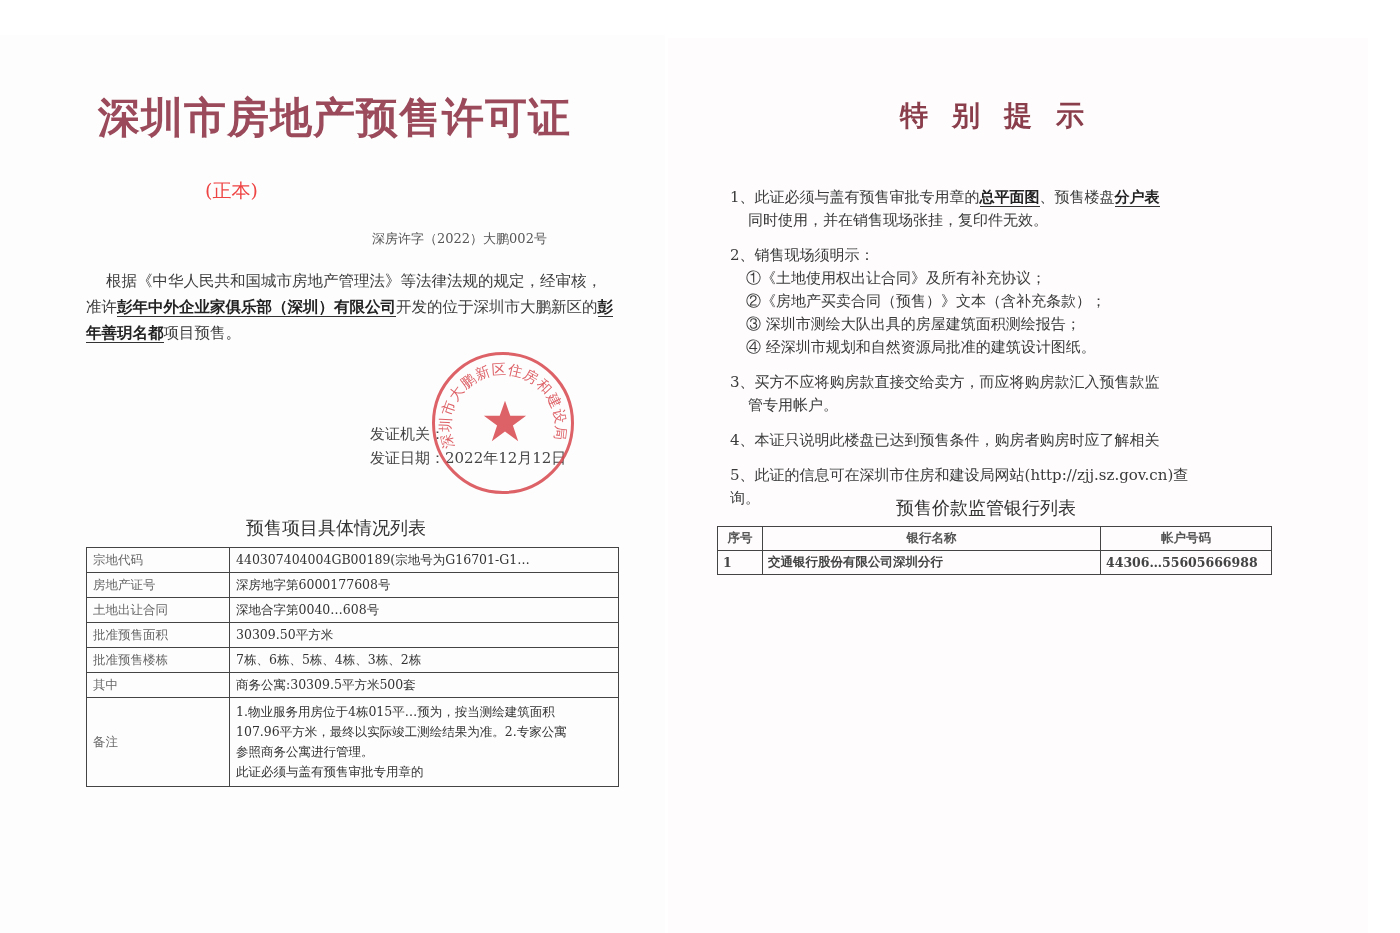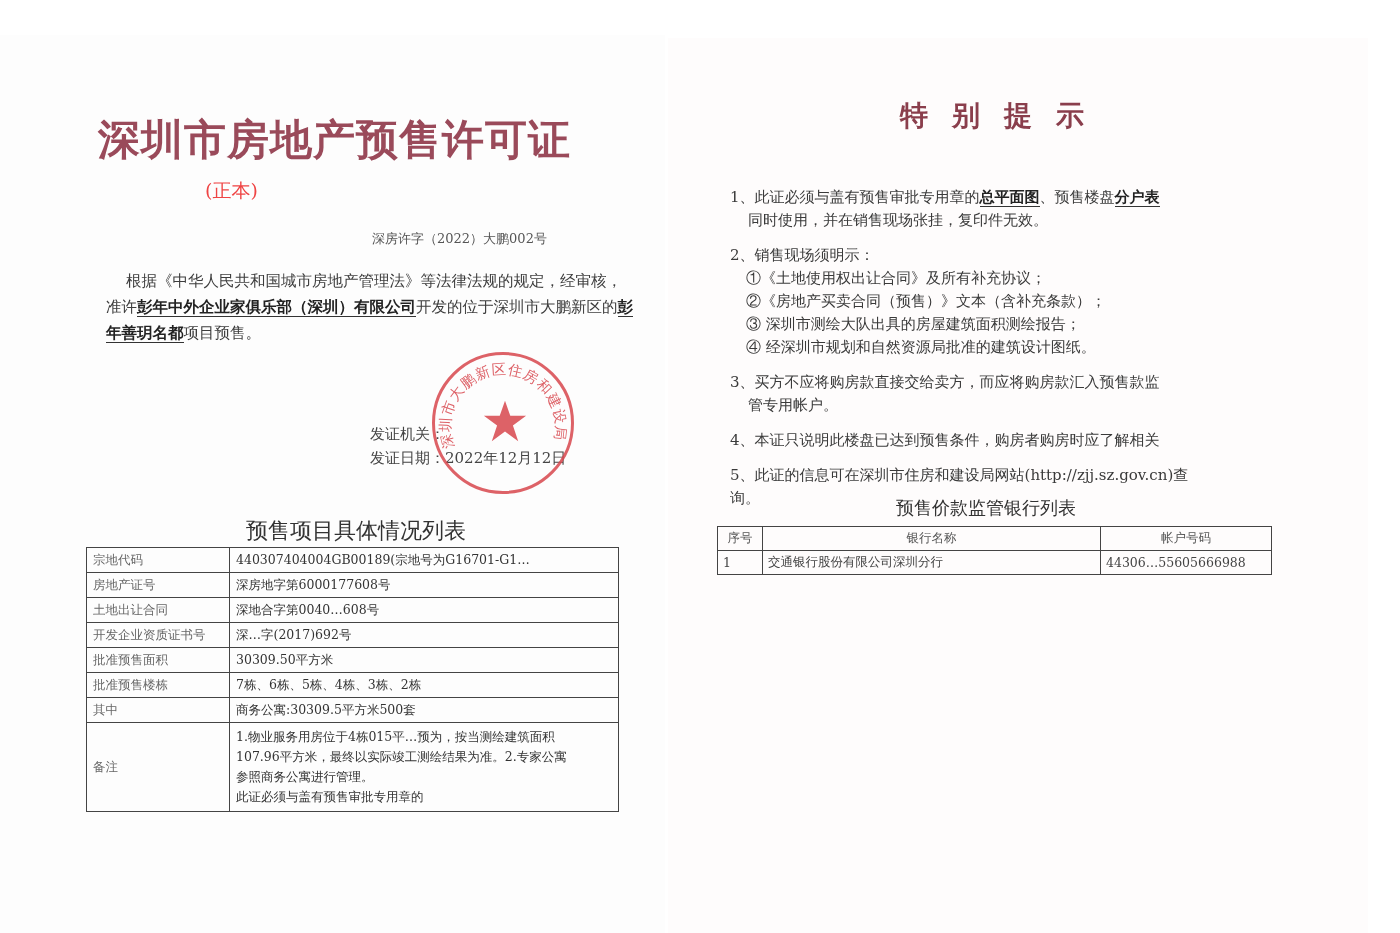--- a/index.html
+++ b/index.html
@@ -8,42 +8,41 @@
       font-family: "DejaVu Serif", "Liberation Serif", serif; color: #3a3a3a;
     }
     .page { position: absolute; background: #fefdfd; }
     .page-left { left: 0; top: 35px; width: 665px; height: 898px; background: #fdfdfd; }
     .page-right { left: 668px; top: 38px; width: 700px; height: 895px; background: #fefcfc; }
 
     .title-main {
       position: absolute; left: 98px; top: 90px; font-size: 42px; font-weight: bold;
       color: #9a4a5a; letter-spacing: 1px; white-space: nowrap;
       font-family: "DejaVu Serif", serif;
-      margin-top: 22px;
     }
     .copy-label { position: absolute; left: 205px; top: 178px; font-size: 19px; color: #ef4444; }
     .permit-no { position: absolute; left: 372px; top: 230px; font-size: 13px; color: #555; }
 
-    .para { position: absolute; left: 86px; top: 268px; width: 530px; font-size: 15.5px; line-height: 26px; color: #3d3d3d; margin-left: 20px; }
+    .para { position: absolute; left: 86px; top: 268px; width: 530px; font-size: 15.5px; line-height: 26px; color: #3d3d3d; }
     .para .indent { display: inline-block; width: 20px; }
     .para .ul { font-weight: bold; color: #222; border-bottom: 1.5px solid #333; }
 
     .stamp {
       position: absolute; left: 432px; top: 352px; width: 142px; height: 142px; border-radius: 50%;
       border: 3px solid #d8474e; box-sizing: border-box; opacity: 0.85;
     }
     .stamp .ring-text {
       position: absolute; left: 0; top: 0; width: 100%; height: 100%;
     }
     .stamp .star { position: absolute; left: 48px; top: 44px; width: 44px; height: 44px; }
 
     .issuer { position: absolute; left: 370px; top: 425px; font-size: 15px; color: #444; text-align: right; }
     .issue-date { position: absolute; left: 370px; top: 449px; font-size: 15px; color: #444; text-align: right; }
 
-    .tbl-title { position: absolute; left: 246px; top: 516px; font-size: 22px; color: #333; font-family: "DejaVu Sans", sans-serif; }
+    .tbl-title { position: absolute; left: 246px; top: 516px; font-size: 18px; color: #333; font-family: "DejaVu Sans", sans-serif; }
     table.info {
       position: absolute; left: 86px; top: 547px; width: 533px; border-collapse: collapse;
       font-size: 12.5px; color: #555;
     }
     table.info td { border: 1.3px solid #444; padding: 2px 6px; height: 20px; vertical-align: middle; }
     table.info td.k { width: 130px; color: #666; }
     table.info td.v { color: #333; }
     table.info td.note { line-height: 20px; padding: 4px 6px; }
 
     .right-title {
@@ -53,21 +52,21 @@
     .notes { position: absolute; left: 718px; top: 174px; width: 548px; font-size: 15px; line-height: 23px; color: #3a3a3a; }
     .notes .item { margin: 12px; }
     .notes .hang { padding-left: 18px; }
     .notes .sub { padding-left: 16px; }
     .notes .ul { font-weight: bold; color: #222; border-bottom: 1.5px solid #333; }
 
     .bank-title { position: absolute; left: 896px; top: 496px; font-size: 18px; color: #333; font-family: "DejaVu Sans", sans-serif; }
     table.bank {
       position: absolute; left: 717px; top: 526px; width: 555px; border-collapse: collapse; font-size: 12.5px; color: #444;
     }
-    table.bank td, table.bank th { border: 1.3px solid #444; padding: 2px 5px; height: 19px; font-weight: normal; }
+    table.bank td, table.bank th { border: 1.3px solid #444; padding: 2px 5px; height: 19px; font-weight: bold; }
     table.bank th { color: #555; }
     table.bank .c1 { width: 34px; }
     table.bank .c3 { width: 160px; }
   </style>
 </head>
 <body>
 
 <div class="page page-left"></div>
 <div class="page page-right"></div>
 
@@ -103,24 +102,20 @@
         <td class="k">宗地代码</td>
         <td class="v">440307404004GB00189(宗地号为G16701-G1…</td>
       </tr>
     <tr>
         <td class="k">房地产证号</td>
         <td class="v">深房地字第6000177608号</td>
       </tr>
     <tr>
         <td class="k">土地出让合同</td>
         <td class="v">深地合字第0040…608号</td>
-      </tr>
-    <tr>
-        <td class="k">开发企业资质证书号</td>
-        <td class="v">深…字(2017)692号</td>
       </tr>
     <tr>
         <td class="k">批准预售面积</td>
         <td class="v">30309.50平方米</td>
       </tr>
     <tr>
         <td class="k">批准预售楼栋</td>
         <td class="v">7栋、6栋、5栋、4栋、3栋、2栋</td>
       </tr>
     <tr>

